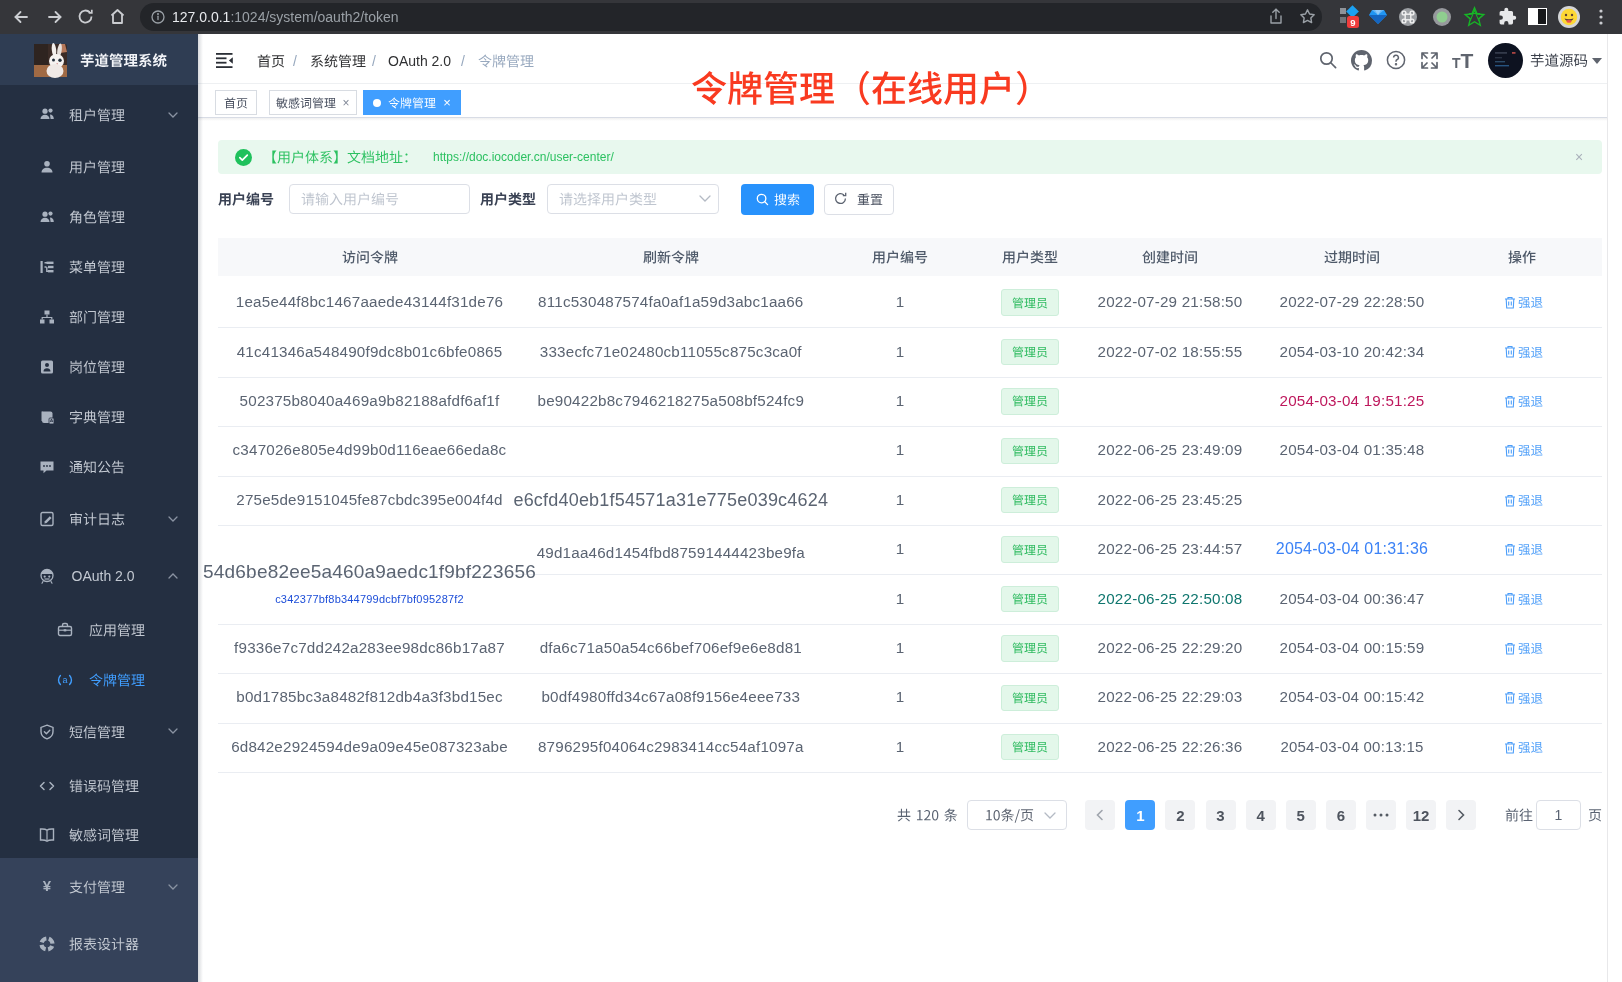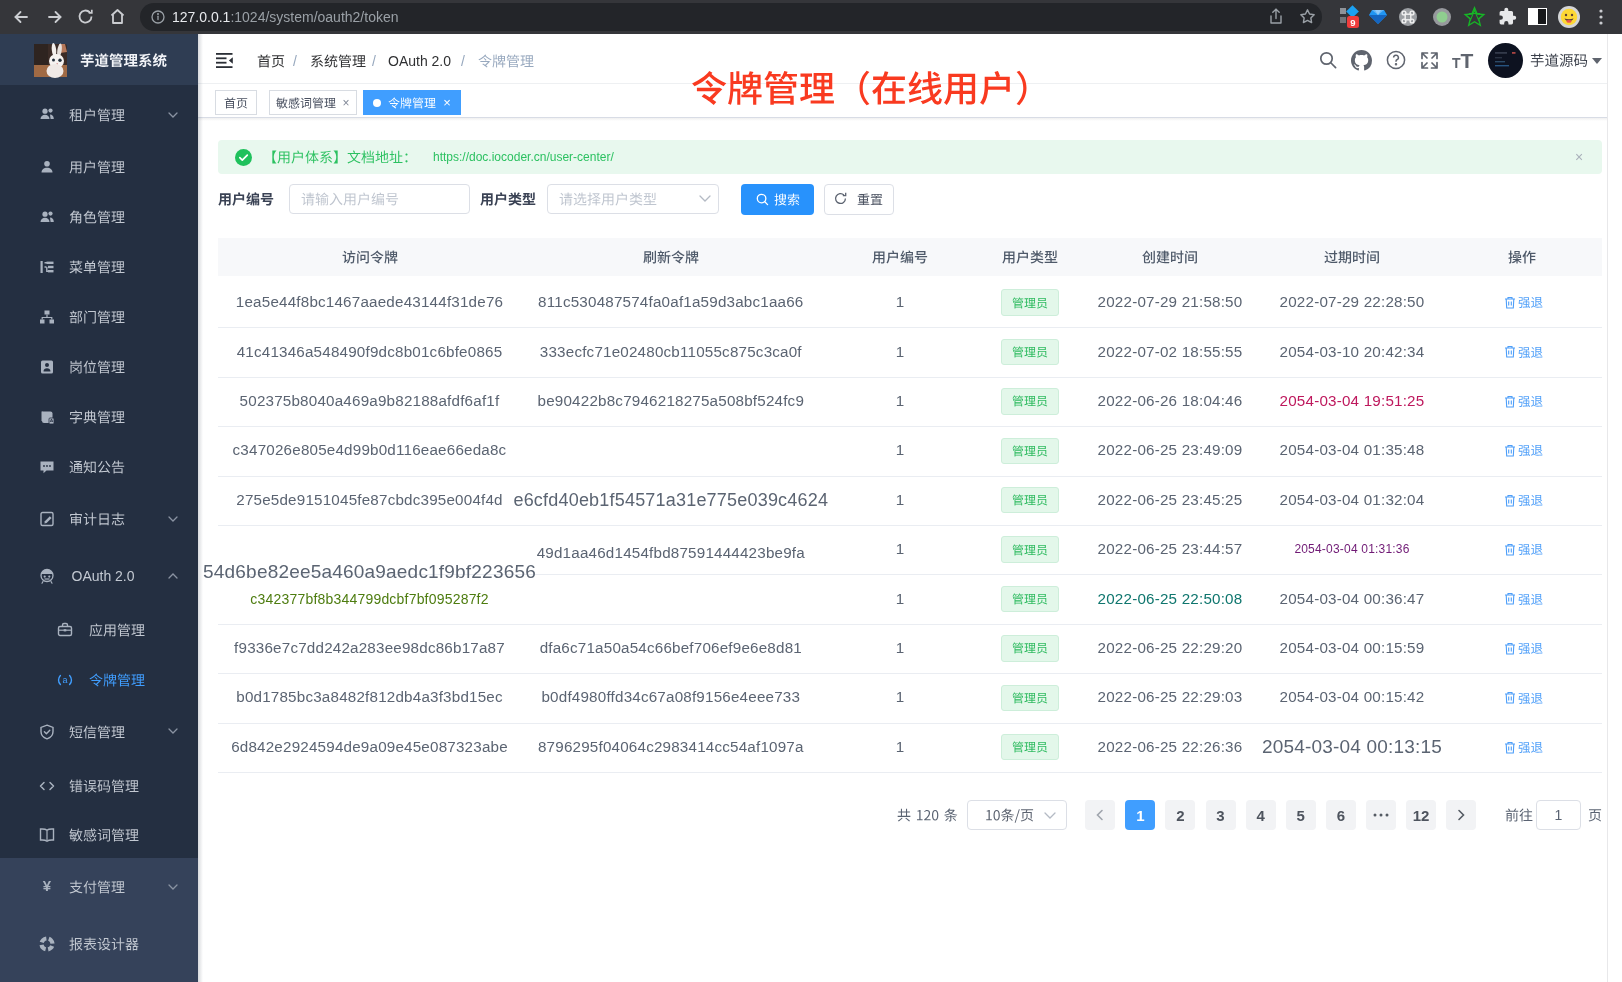--- a/index.html
+++ b/index.html
@@ -663,21 +663,20 @@
     <div style="position:absolute;left:470.79999999999995px;width:400px;text-align:center;top:389.9px;font-size:15.2px;color:#5b6472;line-height:22.8px;white-space:nowrap;letter-spacing:0.2px">be90422b8c7946218275a508bf524fc9</div>
     <div style="position:absolute;left:700px;width:400px;text-align:center;top:389.9px;font-size:15.2px;color:#5b6472;line-height:22.8px;white-space:nowrap;">1</div>
     <div style="position:absolute;left:1001px;top:388.1px;width:57.5px;height:26.5px;border-radius:3px;background:#e3f7ea;border:1px solid #cdeeda"></div>
     <div style="position:absolute;left:1012.0px;top:395.3px;line-height:0;"><svg class="zh " style="width:36.0px;height:12px;" viewBox="0 0 36.00 12" fill="#2cba5e">
         <g transform="translate(0,10.56) scale(0.012000,-0.012000)">
           <use href="#gr7ba1" x="0"></use>
           <use href="#gr7406" x="1000"></use>
           <use href="#gr5458" x="2000"></use>
         </g>
       </svg></div>
-    <div style="position:absolute;left:970px;width:400px;text-align:center;top:389.9px;font-size:15.2px;color:#5b6472;line-height:22.8px;white-space:nowrap;letter-spacing:0.2px">2022-06-26 18:04:46</div>
     <div style="position:absolute;left:1152px;width:400px;text-align:center;top:389.9px;font-size:15.2px;color:#be185d;line-height:22.8px;white-space:nowrap;letter-spacing:0.2px">2054-03-04 19:51:25</div>
     <svg style="position:absolute;left:1504px;top:394.8px" width="12" height="13" viewBox="0 0 12 13" fill="none" stroke="#4d9ef9" stroke-width="1.1">
       <path d="M1 3h10M4 3V1.5h4V3M2.2 3l.5 9h6.6l.5-9"></path>
       <path d="M4.7 5.5v4M7.3 5.5v4"></path>
     </svg>
     <div style="position:absolute;left:1518px;top:395.1px;line-height:0;"><svg class="zh " style="width:25.0px;height:12.5px;" viewBox="0 0 25.00 12.5" fill="#4d9ef9">
         <g transform="translate(0,11.00) scale(0.012500,-0.012500)">
           <use href="#gr5f3a" x="0"></use>
           <use href="#gr9000" x="1000"></use>
         </g>
@@ -711,21 +710,20 @@
     <div style="position:absolute;left:700px;width:400px;text-align:center;top:488.7px;font-size:15.2px;color:#5b6472;line-height:22.8px;white-space:nowrap;">1</div>
     <div style="position:absolute;left:1001px;top:486.9px;width:57.5px;height:26.5px;border-radius:3px;background:#e3f7ea;border:1px solid #cdeeda"></div>
     <div style="position:absolute;left:1012.0px;top:494.1px;line-height:0;"><svg class="zh " style="width:36.0px;height:12px;" viewBox="0 0 36.00 12" fill="#2cba5e">
         <g transform="translate(0,10.56) scale(0.012000,-0.012000)">
           <use href="#gr7ba1" x="0"></use>
           <use href="#gr7406" x="1000"></use>
           <use href="#gr5458" x="2000"></use>
         </g>
       </svg></div>
     <div style="position:absolute;left:970px;width:400px;text-align:center;top:488.7px;font-size:15.2px;color:#5b6472;line-height:22.8px;white-space:nowrap;letter-spacing:0.2px">2022-06-25 23:45:25</div>
-    <div style="position:absolute;left:1152px;width:400px;text-align:center;top:488.7px;font-size:15.2px;color:#5b6472;line-height:22.8px;white-space:nowrap;letter-spacing:0.2px">2054-03-04 01:32:04</div>
     <svg style="position:absolute;left:1504px;top:493.6px" width="12" height="13" viewBox="0 0 12 13" fill="none" stroke="#4d9ef9" stroke-width="1.1">
       <path d="M1 3h10M4 3V1.5h4V3M2.2 3l.5 9h6.6l.5-9"></path>
       <path d="M4.7 5.5v4M7.3 5.5v4"></path>
     </svg>
     <div style="position:absolute;left:1518px;top:493.9px;line-height:0;"><svg class="zh " style="width:25.0px;height:12.5px;" viewBox="0 0 25.00 12.5" fill="#4d9ef9">
         <g transform="translate(0,11.00) scale(0.012500,-0.012500)">
           <use href="#gr5f3a" x="0"></use>
           <use href="#gr9000" x="1000"></use>
         </g>
       </svg></div>
@@ -735,33 +733,33 @@
     <div style="position:absolute;left:700px;width:400px;text-align:center;top:538.1px;font-size:15.2px;color:#5b6472;line-height:22.8px;white-space:nowrap;">1</div>
     <div style="position:absolute;left:1001px;top:536.3px;width:57.5px;height:26.5px;border-radius:3px;background:#e3f7ea;border:1px solid #cdeeda"></div>
     <div style="position:absolute;left:1012.0px;top:543.5px;line-height:0;"><svg class="zh " style="width:36.0px;height:12px;" viewBox="0 0 36.00 12" fill="#2cba5e">
         <g transform="translate(0,10.56) scale(0.012000,-0.012000)">
           <use href="#gr7ba1" x="0"></use>
           <use href="#gr7406" x="1000"></use>
           <use href="#gr5458" x="2000"></use>
         </g>
       </svg></div>
     <div style="position:absolute;left:970px;width:400px;text-align:center;top:538.1px;font-size:15.2px;color:#5b6472;line-height:22.8px;white-space:nowrap;letter-spacing:0.2px">2022-06-25 23:44:57</div>
-    <div style="position:absolute;left:1152px;width:400px;text-align:center;top:538.1px;font-size:12px;color:#701a75;line-height:22.8px;white-space:nowrap;letter-spacing:0.2px">2054-03-04 01:31:36</div>
+    <div style="position:absolute;left:1152px;width:400px;text-align:center;top:538.1px;font-size:16px;color:#3b82f6;line-height:22.8px;white-space:nowrap;letter-spacing:0.2px">2054-03-04 01:31:36</div>
     <svg style="position:absolute;left:1504px;top:543.0px" width="12" height="13" viewBox="0 0 12 13" fill="none" stroke="#4d9ef9" stroke-width="1.1">
       <path d="M1 3h10M4 3V1.5h4V3M2.2 3l.5 9h6.6l.5-9"></path>
       <path d="M4.7 5.5v4M7.3 5.5v4"></path>
     </svg>
     <div style="position:absolute;left:1518px;top:543.2px;line-height:0;"><svg class="zh " style="width:25.0px;height:12.5px;" viewBox="0 0 25.00 12.5" fill="#4d9ef9">
         <g transform="translate(0,11.00) scale(0.012500,-0.012500)">
           <use href="#gr5f3a" x="0"></use>
           <use href="#gr9000" x="1000"></use>
         </g>
       </svg></div>
     <div style="position:absolute;left:218px;top:623.8px;width:1384px;height:1px;background:#eaedf2"></div>
-    <div style="position:absolute;left:169.5px;width:400px;text-align:center;top:587.5px;font-size:14px;color:#4d7c0f;line-height:22.8px;white-space:nowrap;letter-spacing:0.2px">c342377bf8b344799dcbf7bf095287f2</div>
+    <div style="position:absolute;left:169.5px;width:400px;text-align:center;top:587.5px;font-size:11px;color:#1d4ed8;line-height:22.8px;white-space:nowrap;letter-spacing:0.2px">c342377bf8b344799dcbf7bf095287f2</div>
     <div style="position:absolute;left:700px;width:400px;text-align:center;top:587.5px;font-size:15.2px;color:#5b6472;line-height:22.8px;white-space:nowrap;">1</div>
     <div style="position:absolute;left:1001px;top:585.7px;width:57.5px;height:26.5px;border-radius:3px;background:#e3f7ea;border:1px solid #cdeeda"></div>
     <div style="position:absolute;left:1012.0px;top:592.9px;line-height:0;"><svg class="zh " style="width:36.0px;height:12px;" viewBox="0 0 36.00 12" fill="#2cba5e">
         <g transform="translate(0,10.56) scale(0.012000,-0.012000)">
           <use href="#gr7ba1" x="0"></use>
           <use href="#gr7406" x="1000"></use>
           <use href="#gr5458" x="2000"></use>
         </g>
       </svg></div>
     <div style="position:absolute;left:970px;width:400px;text-align:center;top:587.5px;font-size:15.2px;color:#0f766e;line-height:22.8px;white-space:nowrap;letter-spacing:0.2px">2022-06-25 22:50:08</div>
@@ -830,21 +828,21 @@
     <div style="position:absolute;left:700px;width:400px;text-align:center;top:735.7px;font-size:15.2px;color:#5b6472;line-height:22.8px;white-space:nowrap;">1</div>
     <div style="position:absolute;left:1001px;top:733.9px;width:57.5px;height:26.5px;border-radius:3px;background:#e3f7ea;border:1px solid #cdeeda"></div>
     <div style="position:absolute;left:1012.0px;top:741.1px;line-height:0;"><svg class="zh " style="width:36.0px;height:12px;" viewBox="0 0 36.00 12" fill="#2cba5e">
         <g transform="translate(0,10.56) scale(0.012000,-0.012000)">
           <use href="#gr7ba1" x="0"></use>
           <use href="#gr7406" x="1000"></use>
           <use href="#gr5458" x="2000"></use>
         </g>
       </svg></div>
     <div style="position:absolute;left:970px;width:400px;text-align:center;top:735.7px;font-size:15.2px;color:#5b6472;line-height:22.8px;white-space:nowrap;letter-spacing:0.2px">2022-06-25 22:26:36</div>
-    <div style="position:absolute;left:1152px;width:400px;text-align:center;top:735.7px;font-size:19px;color:#5b6472;line-height:22.8px;white-space:nowrap;letter-spacing:0.2px">2054-03-04 00:13:15</div>
+    <div style="position:absolute;left:1152px;width:400px;text-align:center;top:735.7px;font-size:15px;color:#5b6472;line-height:22.8px;white-space:nowrap;letter-spacing:0.2px">2054-03-04 00:13:15</div>
     <svg style="position:absolute;left:1504px;top:740.6px" width="12" height="13" viewBox="0 0 12 13" fill="none" stroke="#4d9ef9" stroke-width="1.1">
       <path d="M1 3h10M4 3V1.5h4V3M2.2 3l.5 9h6.6l.5-9"></path>
       <path d="M4.7 5.5v4M7.3 5.5v4"></path>
     </svg>
     <div style="position:absolute;left:1518px;top:740.8px;line-height:0;"><svg class="zh " style="width:25.0px;height:12.5px;" viewBox="0 0 25.00 12.5" fill="#4d9ef9">
         <g transform="translate(0,11.00) scale(0.012500,-0.012500)">
           <use href="#gr5f3a" x="0"></use>
           <use href="#gr9000" x="1000"></use>
         </g>
       </svg></div>

